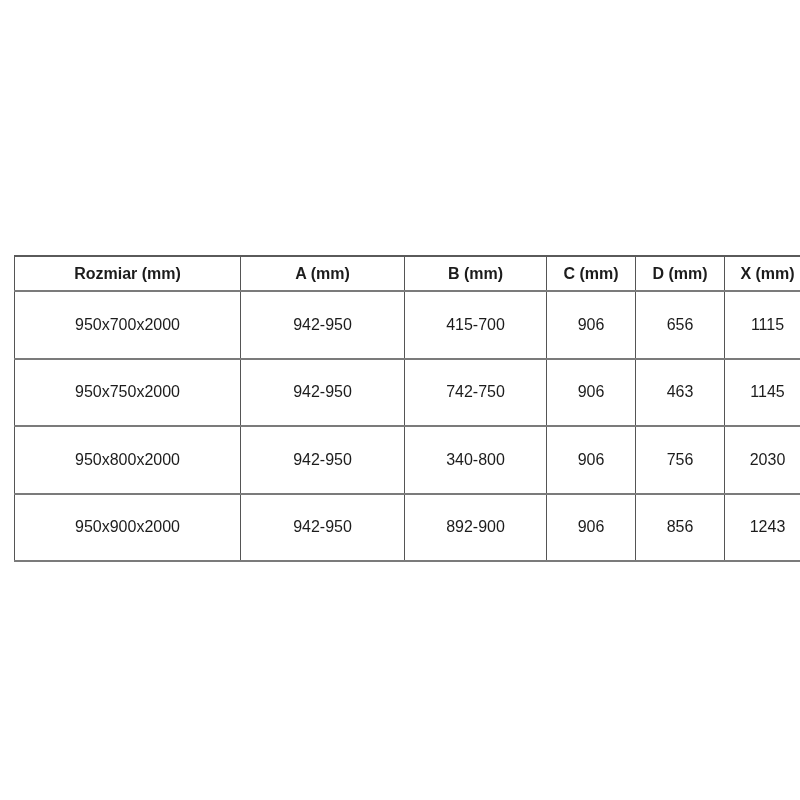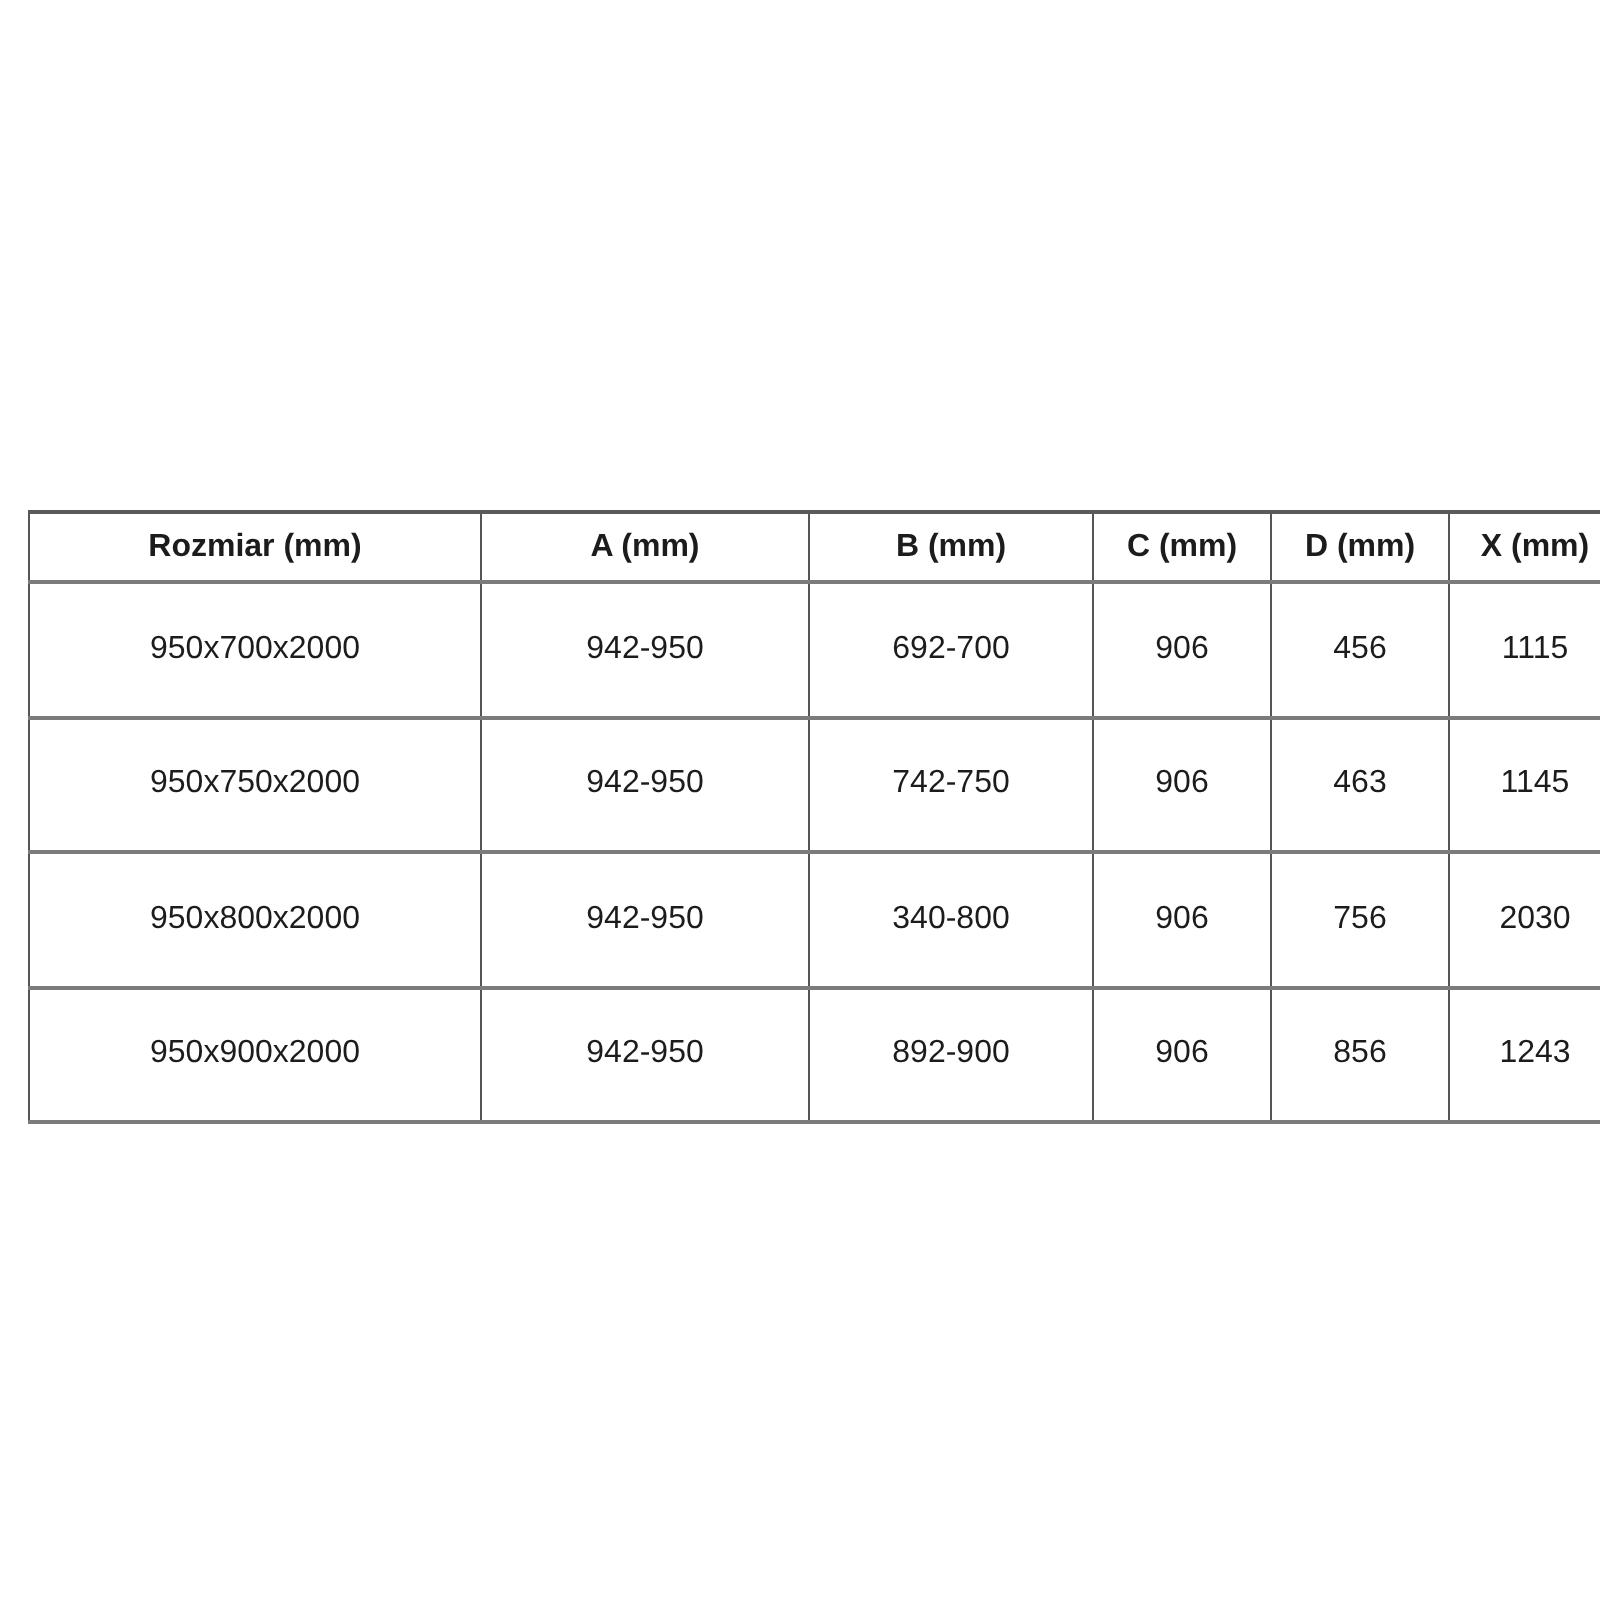--- a/index.html
+++ b/index.html
@@ -64,23 +64,23 @@
       <th>B (mm)</th>
       <th>C (mm)</th>
       <th>D (mm)</th>
       <th>X (mm)</th>
     </tr>
   </thead>
   <tbody>
     <tr>
       <td>950x700x2000</td>
       <td>942-950</td>
-      <td>692-700</td>
+      <td>415-700</td>
       <td>906</td>
-      <td>456</td>
+      <td>656</td>
       <td>1115</td>
     </tr>
     <tr>
       <td>950x750x2000</td>
       <td>942-950</td>
       <td>742-750</td>
       <td>906</td>
       <td>463</td>
       <td>1145</td>
     </tr>

